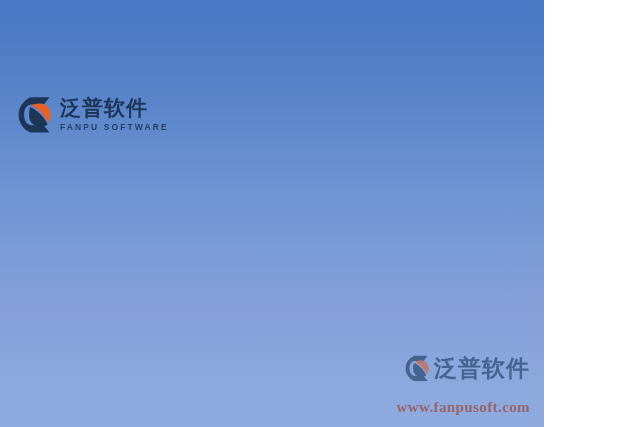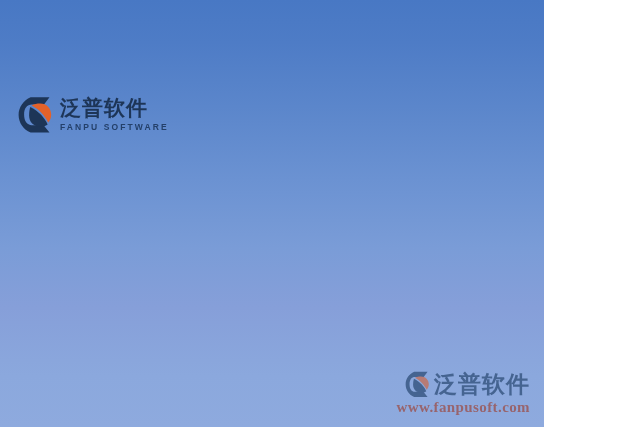--- a/index.html
+++ b/index.html
@@ -102,21 +102,21 @@
   }
   #watermark-name {
     font-size: 23px;
     font-weight: bold;
     color: #2b4a74;
     letter-spacing: 1px;
     line-height: 1;
     font-family: "DejaVu Sans", "Liberation Sans", sans-serif;
   }
   #watermark-url {
-    margin-top: 2px;
+    margin-top: 18px;
     font-size: 15px;
     font-weight: bold;
     color: #9c4a42;
     letter-spacing: 0.4px;
     line-height: 1;
     font-family: "Liberation Serif", "DejaVu Serif", serif;
   }
 </style>
 </head>
 <body>

